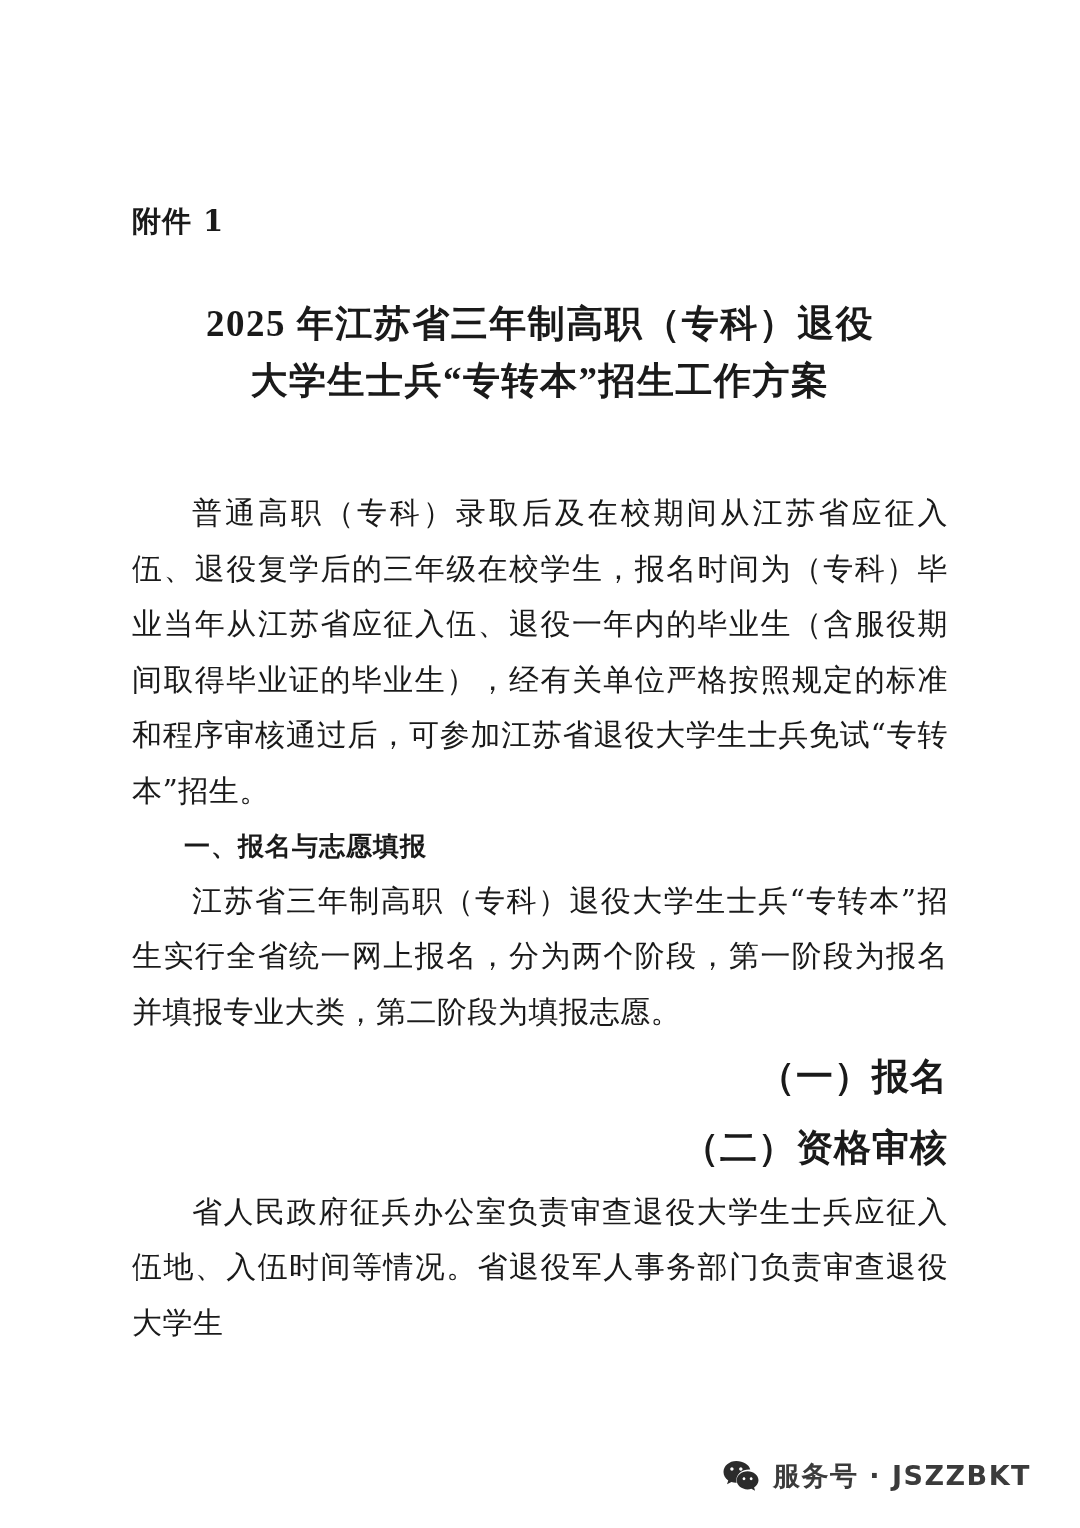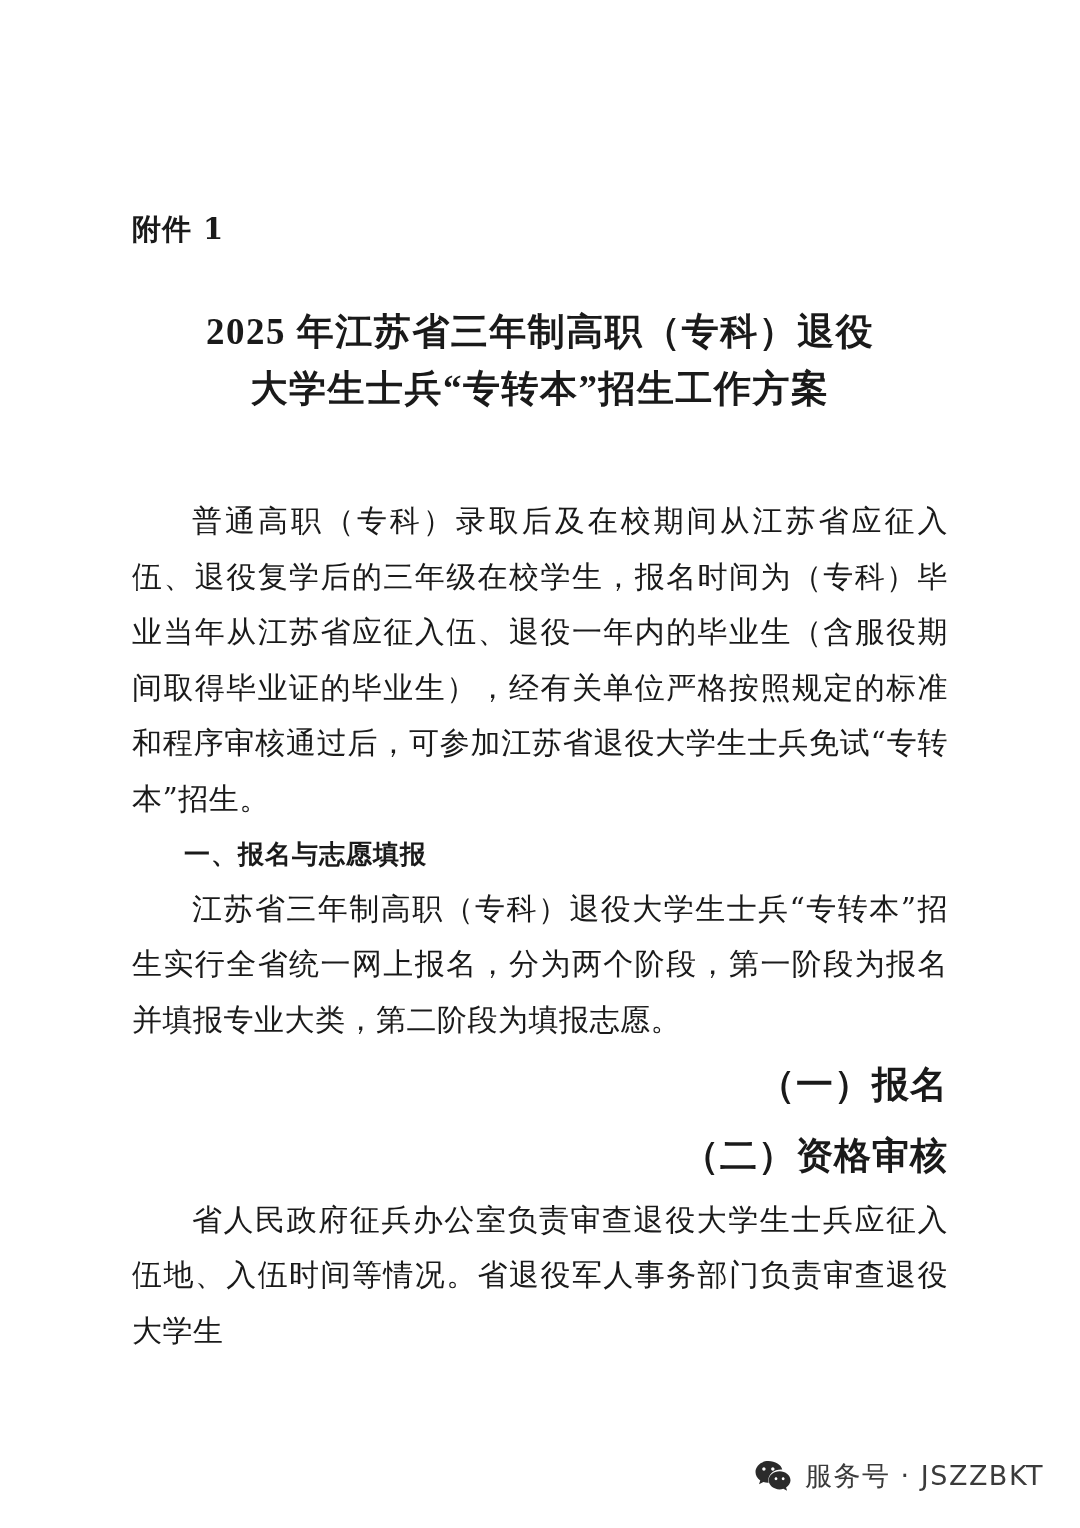--- a/index.html
+++ b/index.html
@@ -25,21 +25,21 @@
   .content {
     position: absolute;
     left: 132px;
     top: 196px;
     width: 816px;
   }
   .attachment-label {
     font-size: 29px;
     line-height: 1.2;
     letter-spacing: 1px;
-    margin: 16px 0 56px 0;
+    margin: 8px 0 56px 0;
     font-weight: 600;
     font-family: "DejaVu Serif", "Liberation Serif", serif;
   }
   .doc-title {
     text-align: center;
     font-size: 37px;
     font-weight: 700;
     line-height: 1.55;
     letter-spacing: 1.5px;
     margin: 0 auto 76px auto;
@@ -79,25 +79,26 @@
   }
   .footer {
     position: absolute;
     left: 0;
     bottom: 26px;
     width: 1080px;
     height: 60px;
   }
   .footer-inner {
     position: absolute;
-    right: 36px;
+    right: 49px;
     bottom: 6px;
     display: flex;
     align-items: center;
     gap: 12px;
+    font-weight: bold;
   }
   .wechat-icon {
     width: 40px;
     height: 40px;
     display: block;
   }
   .footer-text {
     font-size: 27px;
     color: #3b3b3b;
     letter-spacing: 1.5px;

